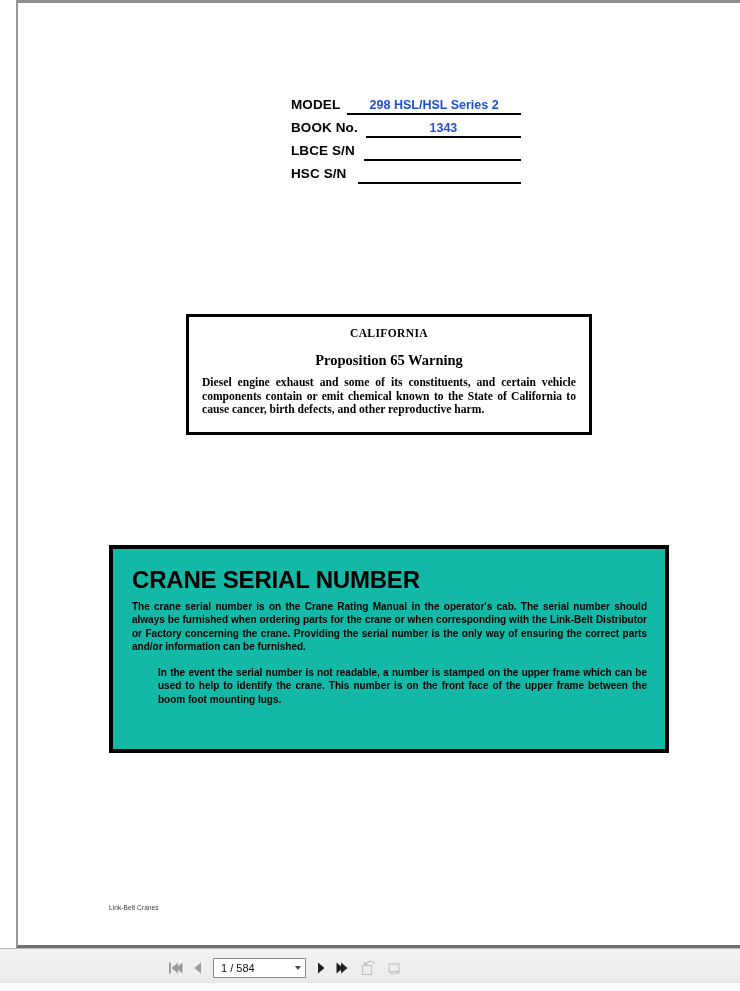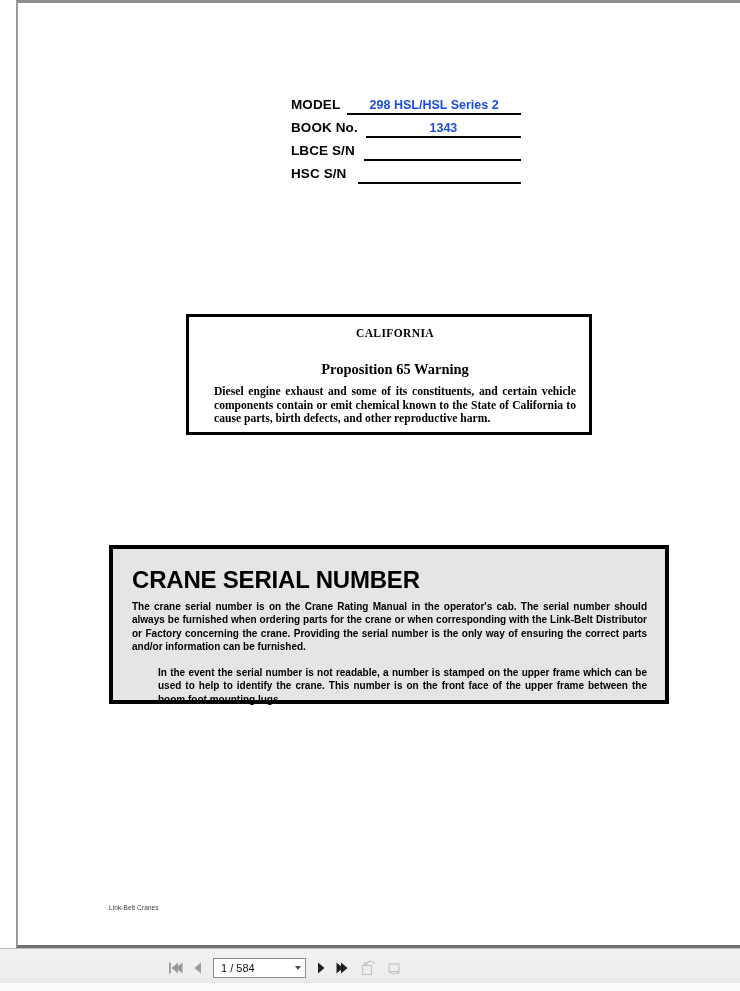--- a/index.html
+++ b/index.html
@@ -99,57 +99,57 @@
     left: 166px;
     top: 308px;
     width: 406px;
     height: 121px;
     box-sizing: border-box;
     border: 3px solid #000;
     background: #fff;
     font-family: "Liberation Serif", serif;
   }
   #prop65-inner {
-    padding: 9px 13px 8px 25px;
+    padding: 9px 13px 8px 13px;
   }
   .p65-heading {
     text-align: center;
     font-weight: bold;
     font-size: 11.5px;
     letter-spacing: 0.4px;
     color: #000;
     line-height: 14px;
   }
   .p65-subheading {
     text-align: center;
     font-weight: bold;
     font-size: 14.5px;
     color: #000;
     line-height: 20px;
-    margin-top: 19px;
+    margin-top: 10px;
   }
   .p65-body {
     margin-top: 6px;
     font-weight: bold;
     font-size: 11.6px;
     line-height: 13.6px;
     color: #000;
     text-align: justify;
   }
 
   
   #csn-box {
     position: absolute;
     left: 89px;
     top: 539px;
     width: 560px;
-    height: 159px;
+    height: 208px;
     box-sizing: border-box;
     border: 4px solid #000;
-    background: #e5e5e5;
+    background: #14b8a6;
   }
   #csn-inner {
     padding: 17px 18px 0 19px;
   }
   #csn-title {
     font-size: 24px;
     font-weight: bold;
     color: #000;
     letter-spacing: -0.2px;
     line-height: 27px;
@@ -291,21 +291,21 @@
             <span class="ident-value"></span>
           </span>
         </div>
 
       </div>
 
       <div id="prop65-box">
         <div id="prop65-inner">
           <div class="p65-heading">CALIFORNIA</div>
           <div class="p65-subheading">Proposition 65 Warning</div>
-          <div class="p65-body">Diesel engine exhaust and some of its constituents, and certain vehicle components contain or emit chemical known to the State of California to cause parts, birth defects, and other reproductive harm.</div>
+          <div class="p65-body">Diesel engine exhaust and some of its constituents, and certain vehicle components contain or emit chemical known to the State of California to cause cancer, birth defects, and other reproductive harm.</div>
         </div>
       </div>
 
       <div id="csn-box">
         <div id="csn-inner">
           <div id="csn-title">CRANE SERIAL NUMBER</div>
           <p class="csn-para">The crane serial number is on the Crane Rating Manual in the operator's cab.   The serial number should always be furnished when ordering parts for the crane or when corresponding with the Link-Belt Distributor or Factory concerning the crane.  Providing the serial number is the only way of ensuring the correct parts and/or information can be furnished.</p>
           <p class="csn-para">In the event the serial number is not readable, a number is stamped on the upper frame which can be used to help to identify the crane.  This number is on the front face of the upper frame between the boom foot mounting lugs.</p>
         </div>
       </div>

